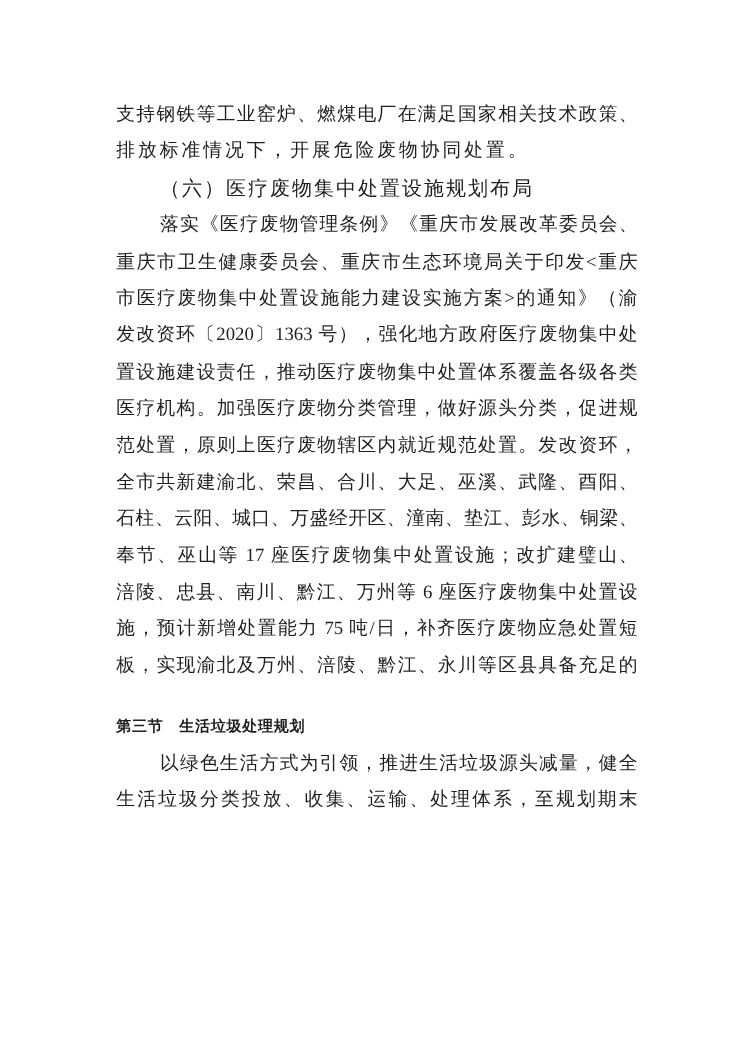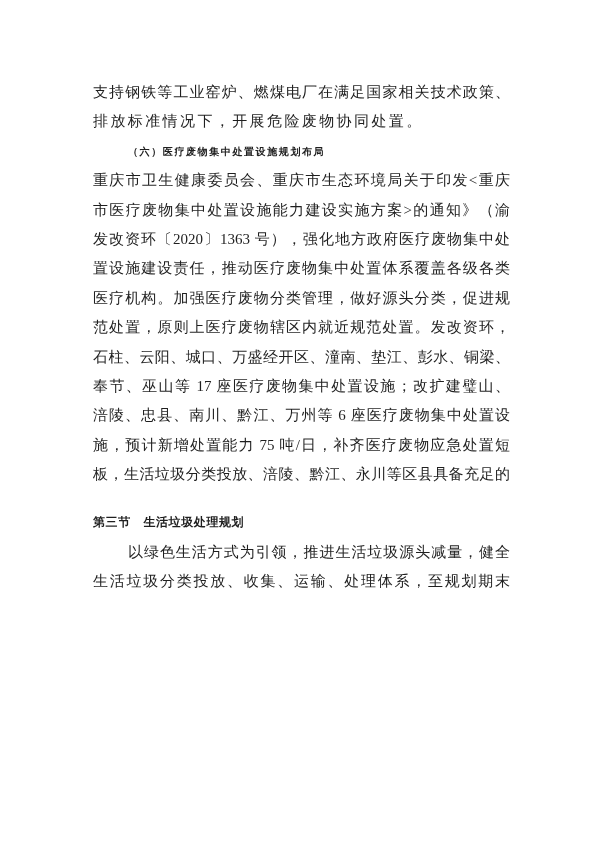--- a/index.html
+++ b/index.html
@@ -34,22 +34,22 @@
   .justify {
     letter-spacing: 0;
     white-space: normal;
     text-align: justify;
     text-align-last: justify;
   }
   .indent {
     text-indent: 35px;
   }
   .heading-sub {
-    font-weight: bold;
-    font-size: 10px;
+    font-weight: normal;
+    font-size: 16px;
     letter-spacing: 1.6px;
     text-indent: 35px;
   }
   .heading-section {
     font-weight: bold;
     font-size: 12px;
     letter-spacing: 0.6px;
     margin-top: 19px;
   }
   .sub2 {
@@ -68,29 +68,31 @@
   }
 </style>
 </head>
 <body>
 
 <div class="page">
   <div class="content">
       <div class="line plain justify">支持钢铁等工业窑炉、燃煤电厂在满足国家相关技术政策、</div>
       <div class="line plain">排放标准情况下，开展危险废物协同处置。</div>
       <div class="line heading-sub">（六）医疗废物集中处置设施规划布局</div>
+      <div class="line plain indent justify">落实《医疗废物管理条例》《重庆市发展改革委员会、</div>
       <div class="line plain justify">重庆市卫生健康委员会、重庆市生态环境局关于印发&lt;重庆</div>
       <div class="line plain justify">市医疗废物集中处置设施能力建设实施方案&gt;的通知》（渝</div>
       <div class="line plain justify">发改资环〔2020〕1363 号），强化地方政府医疗废物集中处</div>
       <div class="line plain justify">置设施建设责任，推动医疗废物集中处置体系覆盖各级各类</div>
       <div class="line plain justify">医疗机构。加强医疗废物分类管理，做好源头分类，促进规</div>
       <div class="line plain justify">范处置，原则上医疗废物辖区内就近规范处置。发改资环，</div>
+      <div class="line plain justify">全市共新建渝北、荣昌、合川、大足、巫溪、武隆、酉阳、</div>
       <div class="line plain justify">石柱、云阳、城口、万盛经开区、潼南、垫江、彭水、铜梁、</div>
       <div class="line plain justify">奉节、巫山等 17 座医疗废物集中处置设施；改扩建璧山、</div>
       <div class="line plain justify">涪陵、忠县、南川、黔江、万州等 6 座医疗废物集中处置设</div>
       <div class="line plain justify">施，预计新增处置能力 75 吨/日，补齐医疗废物应急处置短</div>
-      <div class="line plain justify">板，生活垃圾分类投放、涪陵、黔江、永川等区县具备充足的</div>
+      <div class="line plain justify">板，实现渝北及万州、涪陵、黔江、永川等区县具备充足的</div>
       <div class="line heading-section">第三节　生活垃圾处理规划</div>
       <div class="line plain indent justify">以绿色生活方式为引领，推进生活垃圾源头减量，健全</div>
       <div class="line plain justify">生活垃圾分类投放、收集、运输、处理体系，至规划期末</div>
     </div>
   <div class="footer">50</div>
 </div>
 
 </body></html>

